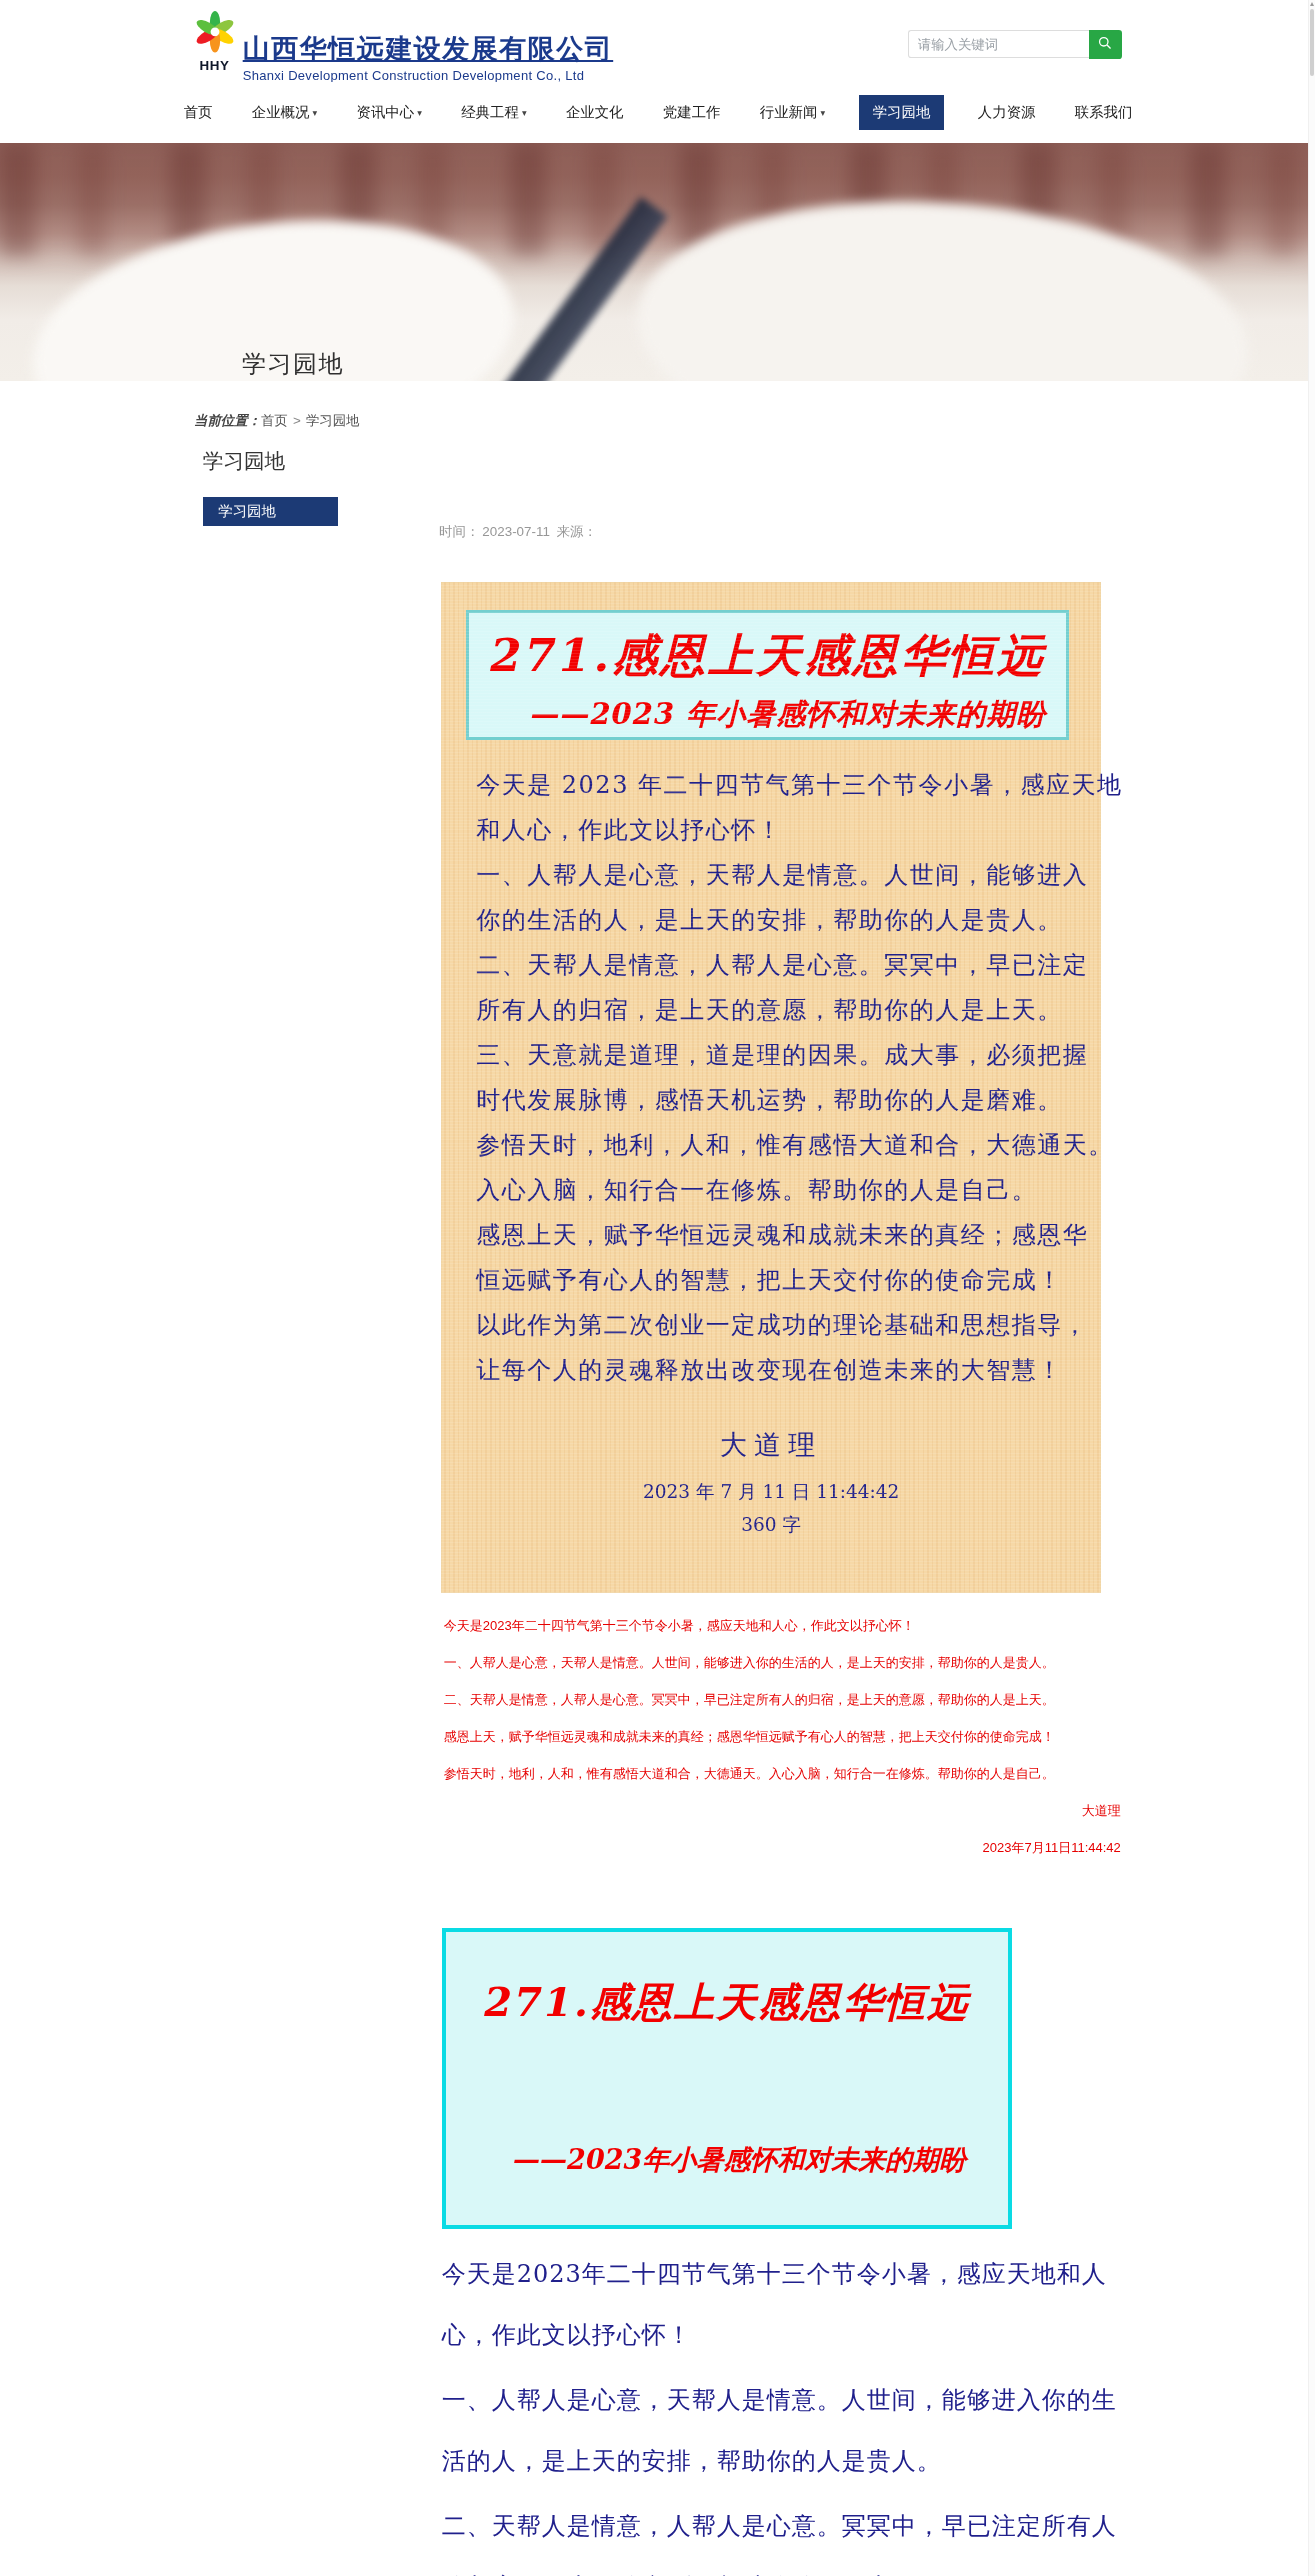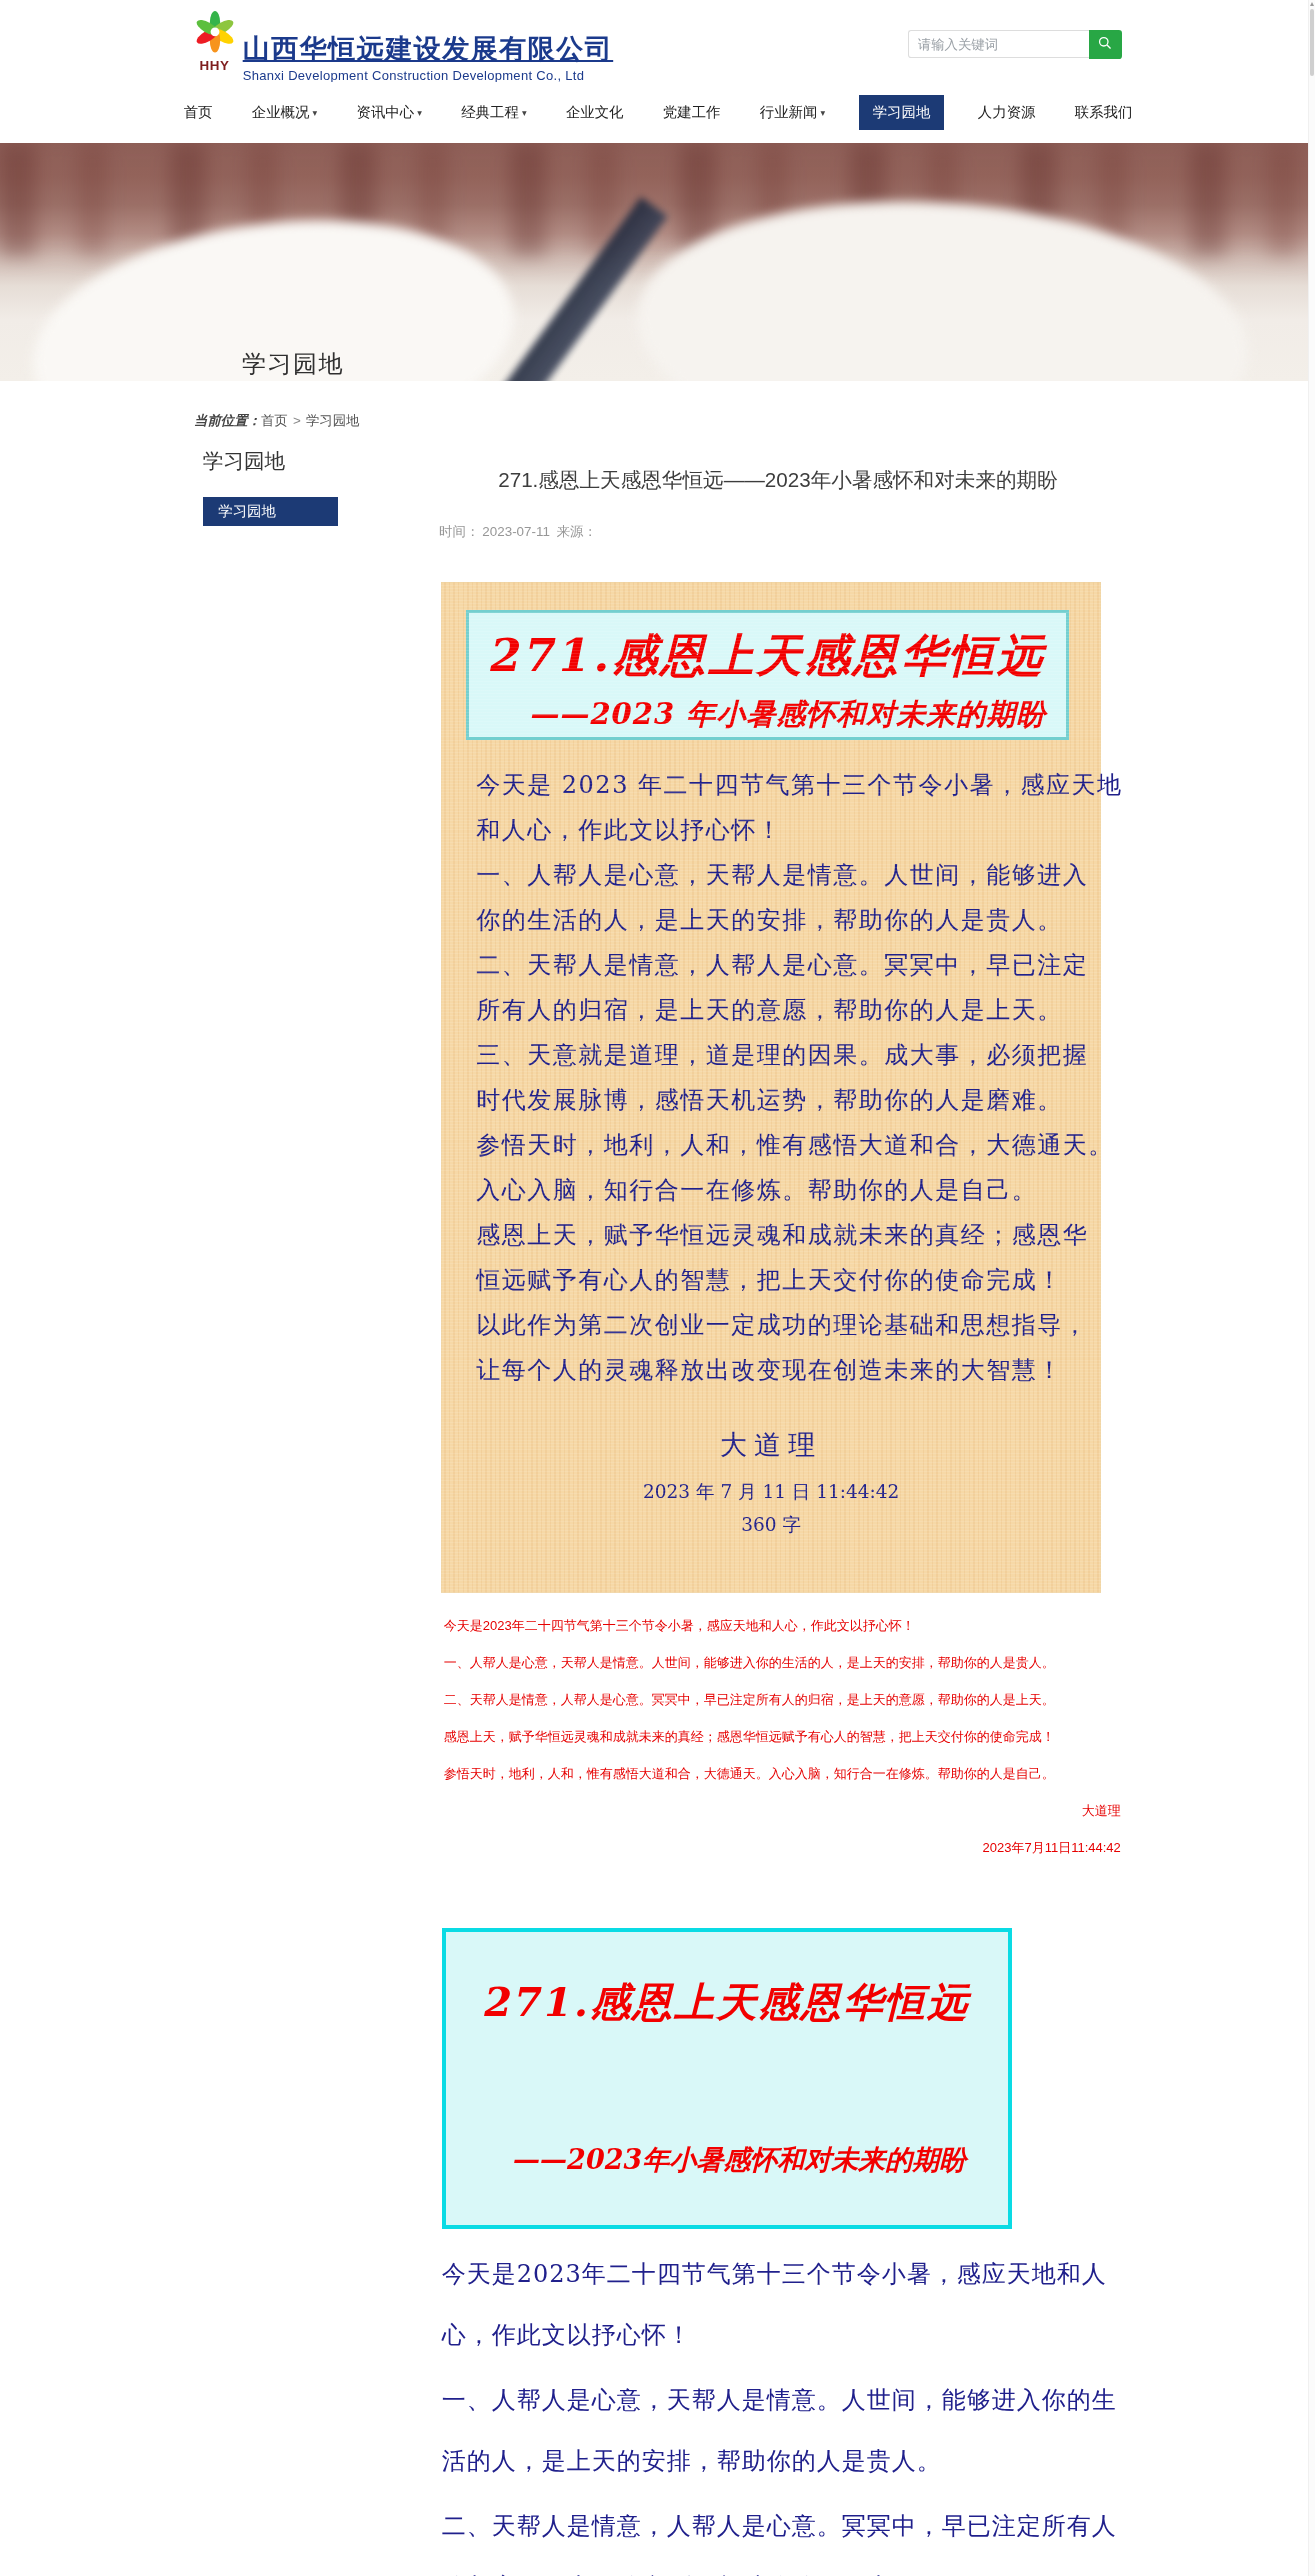--- a/index.html
+++ b/index.html
@@ -4,21 +4,21 @@
 <style>
   html,body{margin:0;padding:0;background:#fff;}
   body{font-family:"Liberation Sans",sans-serif;color:#333;}
   .page{position:relative;width:1316px;height:4007px;background:#fff;overflow:hidden;}
   .shell{position:relative;width:927px;margin:0 auto;height:100%;}
 
   
   .header{position:absolute;left:0;top:0;width:1316px;height:82px;background:#fff;z-index:5;}
   .logo{position:absolute;left:0;top:11.3px;display:flex;cursor:pointer;}
   .logo-iconwrap{width:40px;display:flex;flex-direction:column;align-items:center;}
-  .logo-abbr{font-size:13.4px;font-weight:bold;color:#7f1d1d;margin-top:1px;letter-spacing:0.5px;}
+  .logo-abbr{font-size:13.4px;font-weight:bold;color:#0f172a;margin-top:1px;letter-spacing:0.5px;}
   .logo-slogan{font-size:13px;color:#2eb44a;font-weight:bold;margin-top:17px;white-space:nowrap;}
   .logo-text{margin-left:8.2px;}
   .logo-cn{font-size:27px;font-weight:bold;color:#1b3a8c;letter-spacing:1.5px;line-height:1.1;margin-top:24px;text-decoration:underline;}
   .logo-en{font-size:13px;color:#1b3a8c;margin-top:3.1px;letter-spacing:0.3px;}
   .search{position:absolute;right:0;top:30px;display:flex;height:29px;padding-left:48px;}
   .search input{width:181px;height:28px;border:0.5px solid #ddd;border-right:none;border-radius:3.1px 0 0 3.1px;padding:0 9.3px;font-size:13.4px;color:#333;outline:none;box-sizing:border-box;}
   .search input::placeholder{color:#9aa0a6;}
   .search-btn{width:33px;height:29px;background:#28a745;border:none;border-radius:0 3.1px 3.1px 0;display:flex;align-items:center;justify-content:center;cursor:pointer;}
 
   
@@ -203,21 +203,20 @@
   <div class="breadcrumb">
     <span class="loc">当前位置：</span><a>首页</a><span class="sep">&gt;</span><a>学习园地</a>
   </div>
 
   <div class="sidebar">
     <div class="side-title">学习园地</div>
     <div class="side-item">学习园地</div>
   </div>
 
   <div class="main">
-    <div class="a-title">271.感恩上天感恩华恒远——2023年小暑感怀和对未来的期盼</div>
     <div class="a-meta">
       <span>时间：</span><span>2023-07-11</span>
       <span>来源：</span>
     </div>
 
     <div class="img1">
       <div class="img1-box">
         <div class="img1-t1">271.感恩上天感恩华恒远</div>
         <div class="img1-t2">——2023 年小暑感怀和对未来的期盼</div>
       </div>

